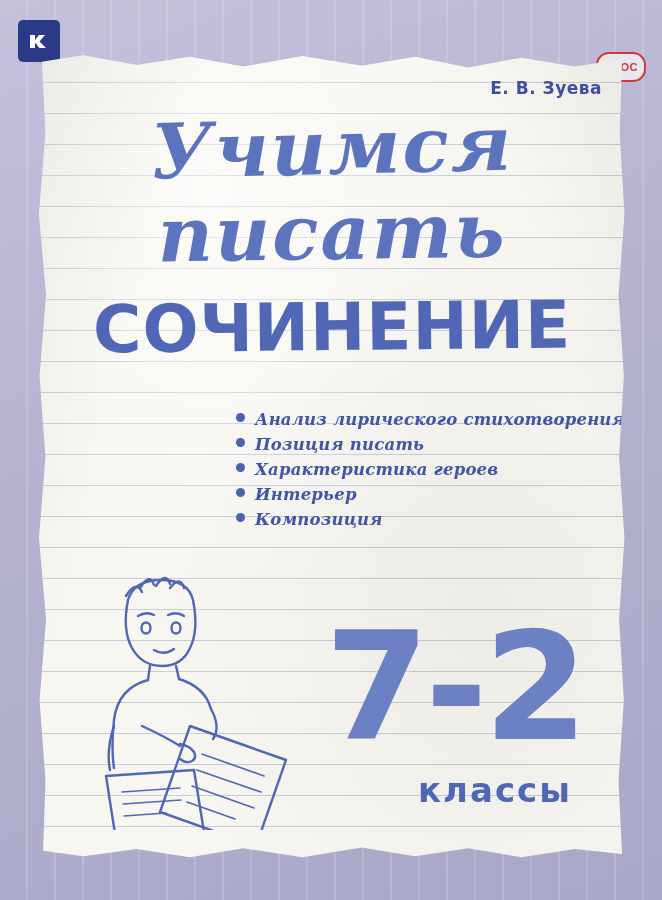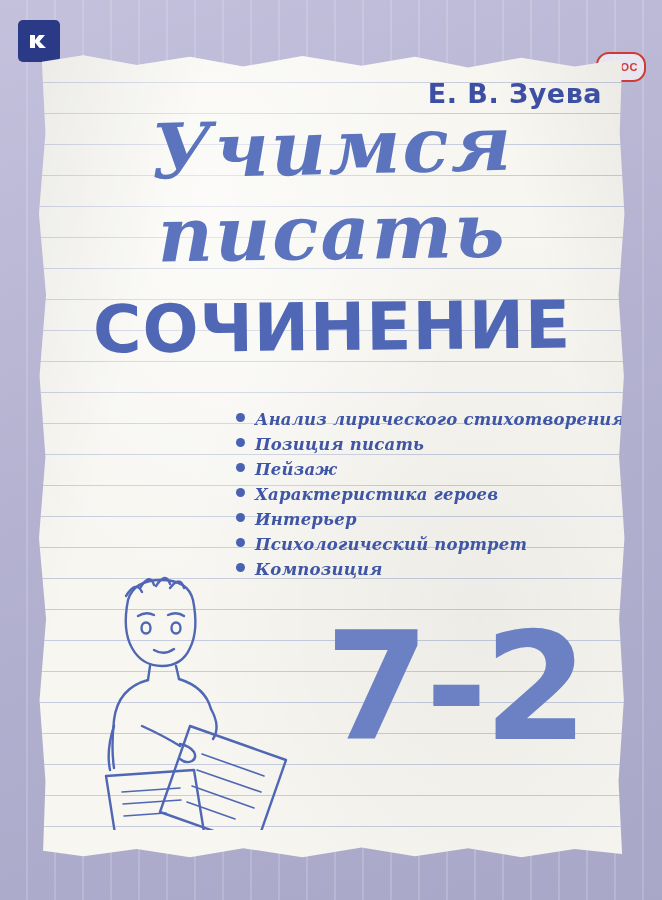--- a/index.html
+++ b/index.html
@@ -119,21 +119,21 @@
     inset: 0;
     padding: 0;
   }
 
   .author {
     position: absolute;
     left: 0; right: 26px;
     top: 26px;
     text-align: right;
     color: #3d4fa3;
-    font-size: 27px;
+    font-size: 17px;
     font-weight: bold;
     font-family: "DejaVu Sans", sans-serif;
     letter-spacing: 0.5px;
   }
 
   .title-block {
     position: absolute;
     left: 0; right: 0;
     top: 58px;
     text-align: center;
@@ -261,41 +261,34 @@
         <div class="topic">
           <span class="bullet"></span>
           <span class="topic-label">Анализ лирического стихотворения</span>
         </div>
         <div class="topic">
           <span class="bullet"></span>
           <span class="topic-label">Позиция писать</span>
         </div>
         <div class="topic">
           <span class="bullet"></span>
-          <span class="topic-label">Пейзаж</span>
-        </div>
-        <div class="topic">
-          <span class="bullet"></span>
           <span class="topic-label">Характеристика героев</span>
         </div>
         <div class="topic">
           <span class="bullet"></span>
           <span class="topic-label">Интерьер</span>
         </div>
         <div class="topic">
           <span class="bullet"></span>
-          <span class="topic-label">Психологический портрет</span>
-        </div>
-        <div class="topic">
-          <span class="bullet"></span>
           <span class="topic-label">Композиция</span>
         </div>
       </div>
 
       <div class="grade">7-2</div>
+      <div class="grade-word">классы</div>
 
       <div class="doodle">
         <svg width="240" height="300" viewBox="0 0 240 300" aria-hidden="true">
           <g fill="none" stroke="#4f67b4" stroke-width="2.4" stroke-linecap="round" stroke-linejoin="round">
 
             <path d="M56 70 q-6 30 4 48 q10 18 30 18 q20 0 28 -18 q9 -18 3 -48 q-5 -20 -32 -20 q-27 0 -33 20 Z"></path>
 
             <path d="M54 66 q10 -16 16 -4"></path>
             <path d="M68 58 q10 -16 14 -3"></path>
             <path d="M84 56 q10 -15 14 -2"></path>

